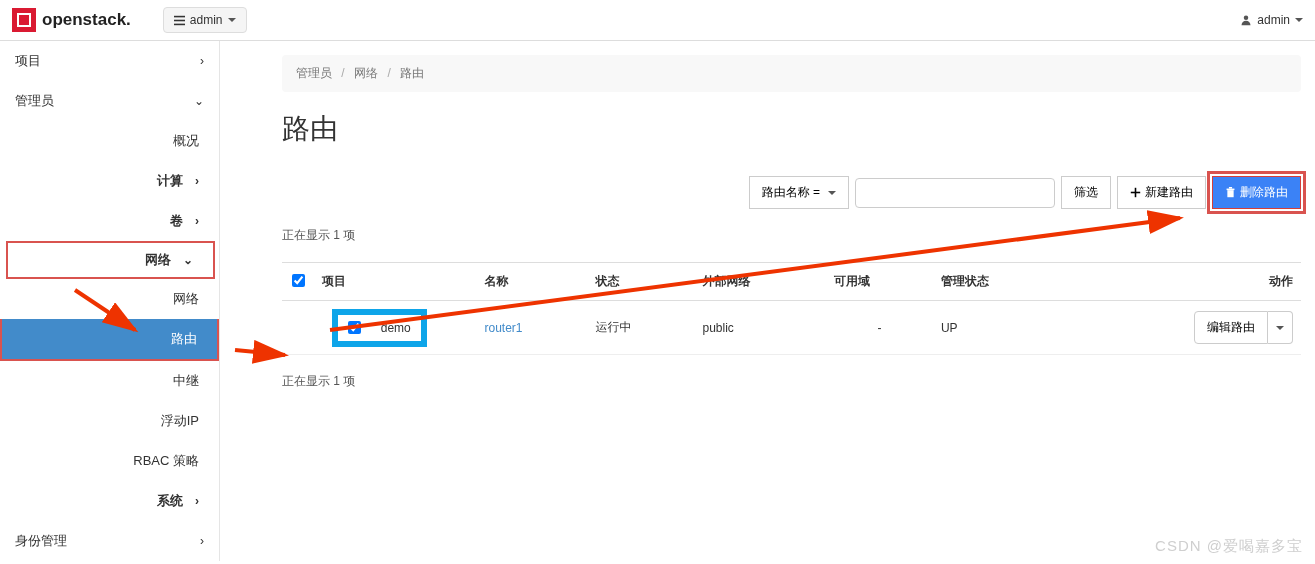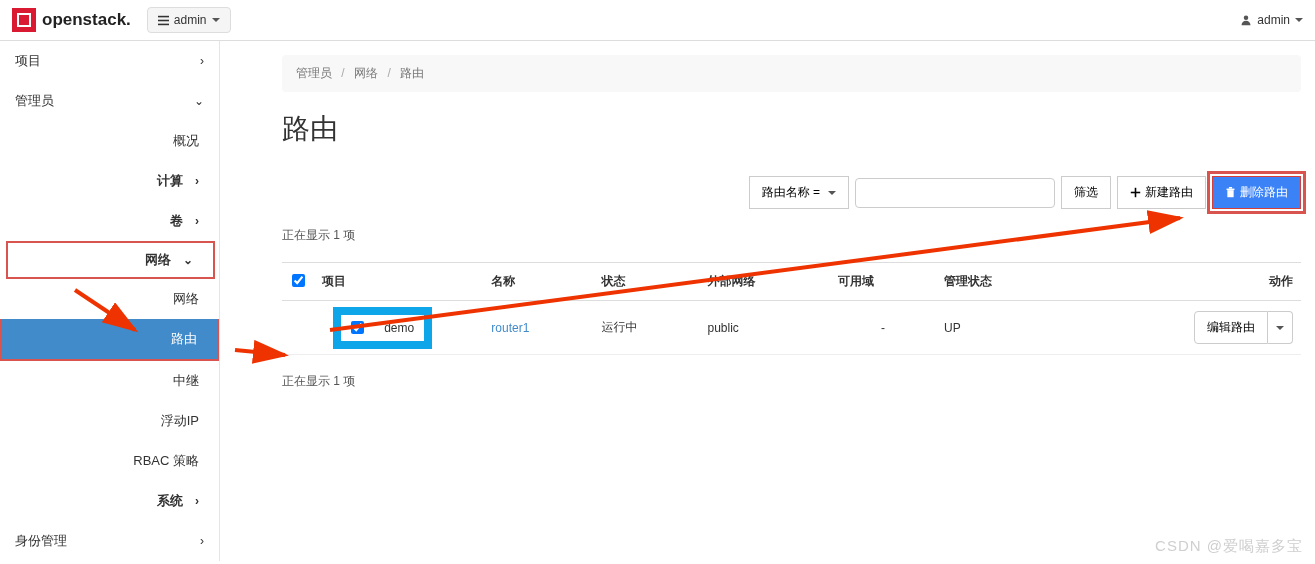--- a/index.html
+++ b/index.html
@@ -1,20 +1,20 @@
 <!DOCTYPE html>
 <html><head>
 <meta charset="utf-8">
 <style>
 * { box-sizing: border-box; margin: 0; padding: 0; }
 body { font-family: "Helvetica Neue", Helvetica, Arial, sans-serif; font-size: 13px; color: #333; background: #fff; width: 1315px; height: 564px; overflow: hidden; position: relative; }
 .topbar { height: 41px; border-bottom: 1px solid #ddd; display: flex; align-items: center; padding: 0 12px; }
 .logo-box { width: 24px; height: 24px; background: #da1a32; display: inline-block; margin-right: 6px; position: relative; }
 .logo-box::after { content: ""; position: absolute; top: 5px; left: 5px; right: 5px; bottom: 5px; border: 2px solid #fff; }
-.brand { font-weight: bold; font-size: 17px; color: #222; margin-right: 16px; }
+.brand { font-weight: bold; font-size: 17px; color: #222; margin-right: 32px; }
 .domain-select { background: #f5f5f5; border: 1px solid #ddd; border-radius: 4px; padding: 5px 10px; font-size: 12px; display: flex; align-items: center; gap: 5px; cursor: pointer; }
 .user-menu { margin-left: auto; display: flex; align-items: center; gap: 5px; font-size: 12px; cursor: pointer; }
 .caret { width: 0; height: 0; border-left: 4px solid transparent; border-right: 4px solid transparent; border-top: 4px solid #555; display: inline-block; }
 svg.user-icon { width: 12px; height: 12px; fill: #555; }
 .container { display: flex; gap: 48px; }
 .sidebar { width: 220px; border-right: 1px solid #e5e5e5; min-height: 520px; }
 .side-item { display: flex; justify-content: space-between; align-items: center; padding: 11px 15px; color: #333; cursor: pointer; font-size: 13px; }
 .side-item.l1 { font-weight: normal; }
 .side-item.l2 { padding-left: 90px; padding-right: 20px; justify-content: flex-end; gap: 12px; font-weight: bold; }
 .side-item.l2 .label { flex: 1; text-align: right; }
@@ -31,21 +31,21 @@
 .btn { border: 1px solid #ccc; background: #fff; padding: 7px 12px; font-size: 12px; border-radius: 0; cursor: pointer; display: inline-flex; align-items: center; gap: 4px; }
 .btn.dropdown::after { content: ""; display: inline-block; margin-left: 4px; border-left: 4px solid transparent; border-right: 4px solid transparent; border-top: 4px solid #555; }
 .search-input { border: 1px solid #ccc; padding: 7px 12px; font-size: 12px; border-radius: 4px; width: 200px; }
 .btn-danger { background: #3b82f6; border-color: #d43f3a; color: #fff; outline: 3px solid #d9534f; outline-offset: 2px; }
 .count-text { font-size: 12px; color: #555; margin: 18px 0; }
 table { width: 100%; border-collapse: collapse; }
 th { text-align: left; padding: 10px 8px; border-bottom: 1px solid #ddd; border-top: 1px solid #ddd; font-weight: bold; font-size: 12px; color: #333; }
 td { padding: 10px 8px; border-bottom: 1px solid #eee; font-size: 12px; }
 .link { color: #428bca; }
 th.chk, td.chk { width: 32px; text-align: center; }
-.project-cell-box { border: 8px solid #0ea5e9; display: inline-flex; align-items: center; gap: 20px; padding: 6px 10px; margin: -6px 0; }
+.project-cell-box { border: 6px solid #0ea5e9; display: inline-flex; align-items: center; gap: 20px; padding: 6px 10px; margin: -6px 0; }
 .btn-group { display: inline-flex; }
 .btn-group .btn { border-radius: 4px 0 0 4px; }
 .btn-group .btn:last-child { border-radius: 0 4px 4px 0; border-left: 0; padding: 7px 8px; }
 .watermark { position: absolute; right: 12px; bottom: 8px; font-size: 15px; color: #cfcfcf; font-family: Liberation Sans, sans-serif; letter-spacing: 1px; }
 .annot-arrow { position: absolute; pointer-events: none; z-index: 50; }
 svg.plus-icon, svg.trash-icon, svg.bars-icon { width: 11px; height: 11px; fill: currentColor; }
 </style>
 </head>
 <body>
 

